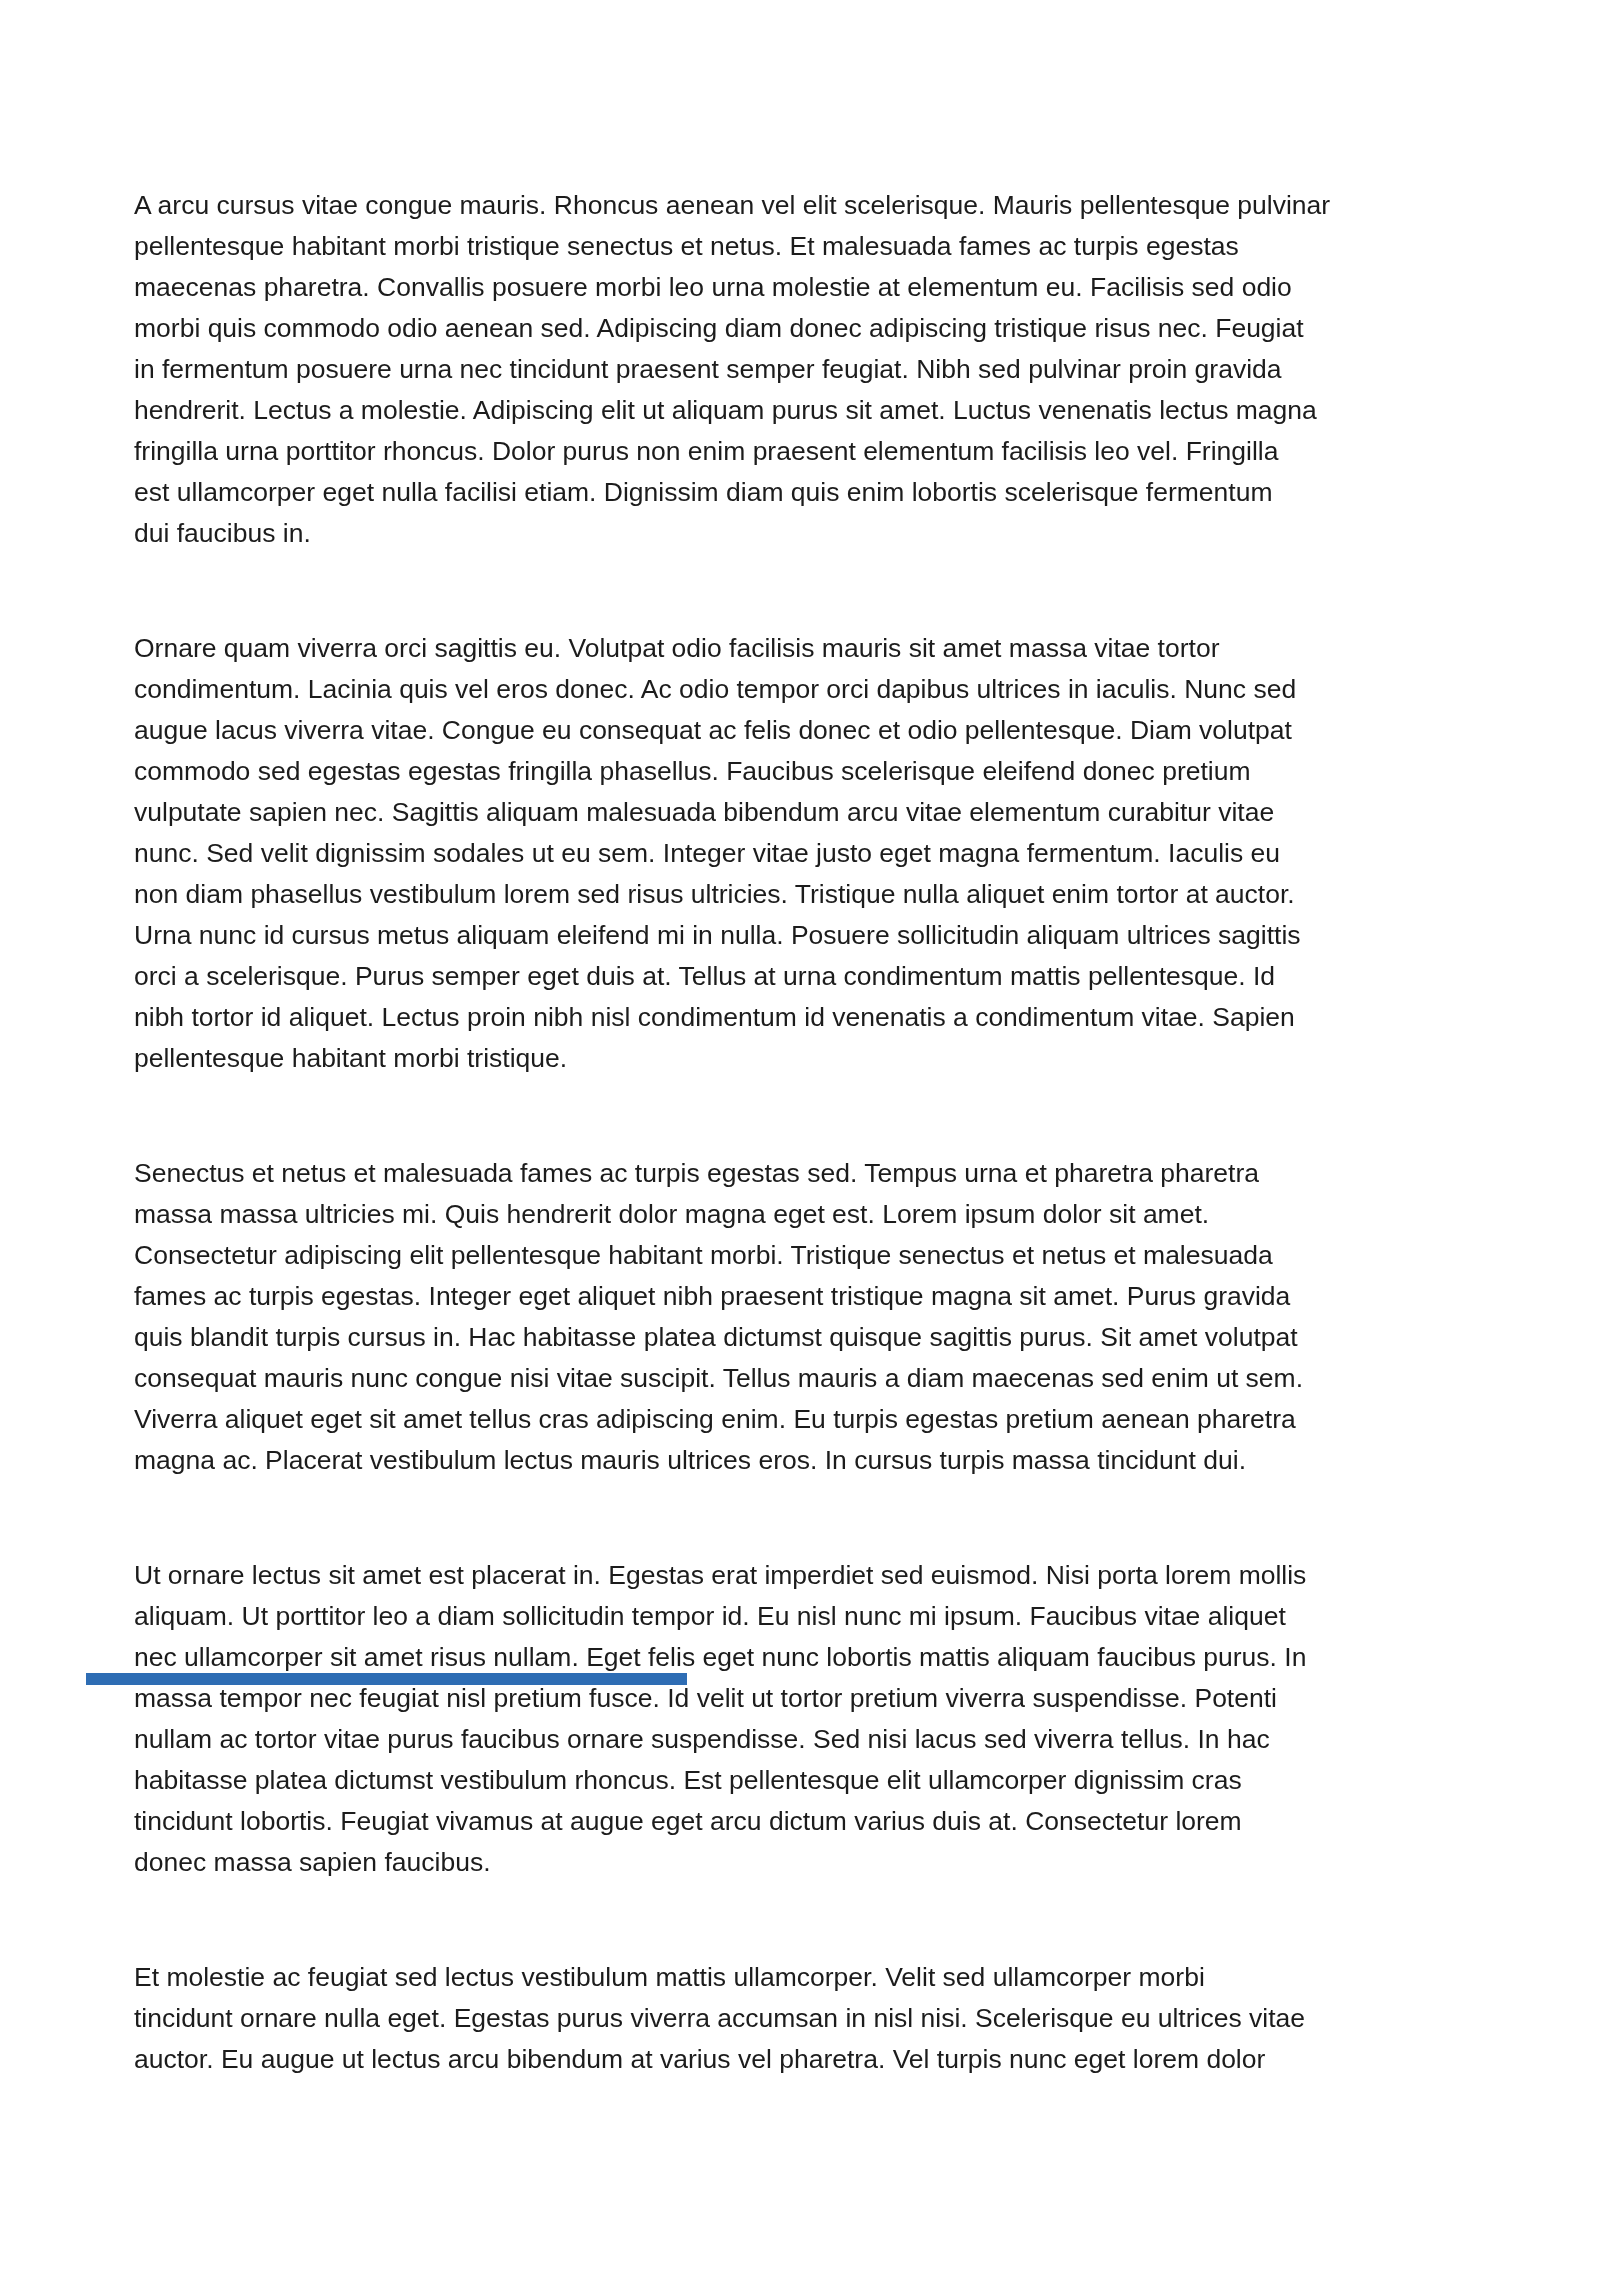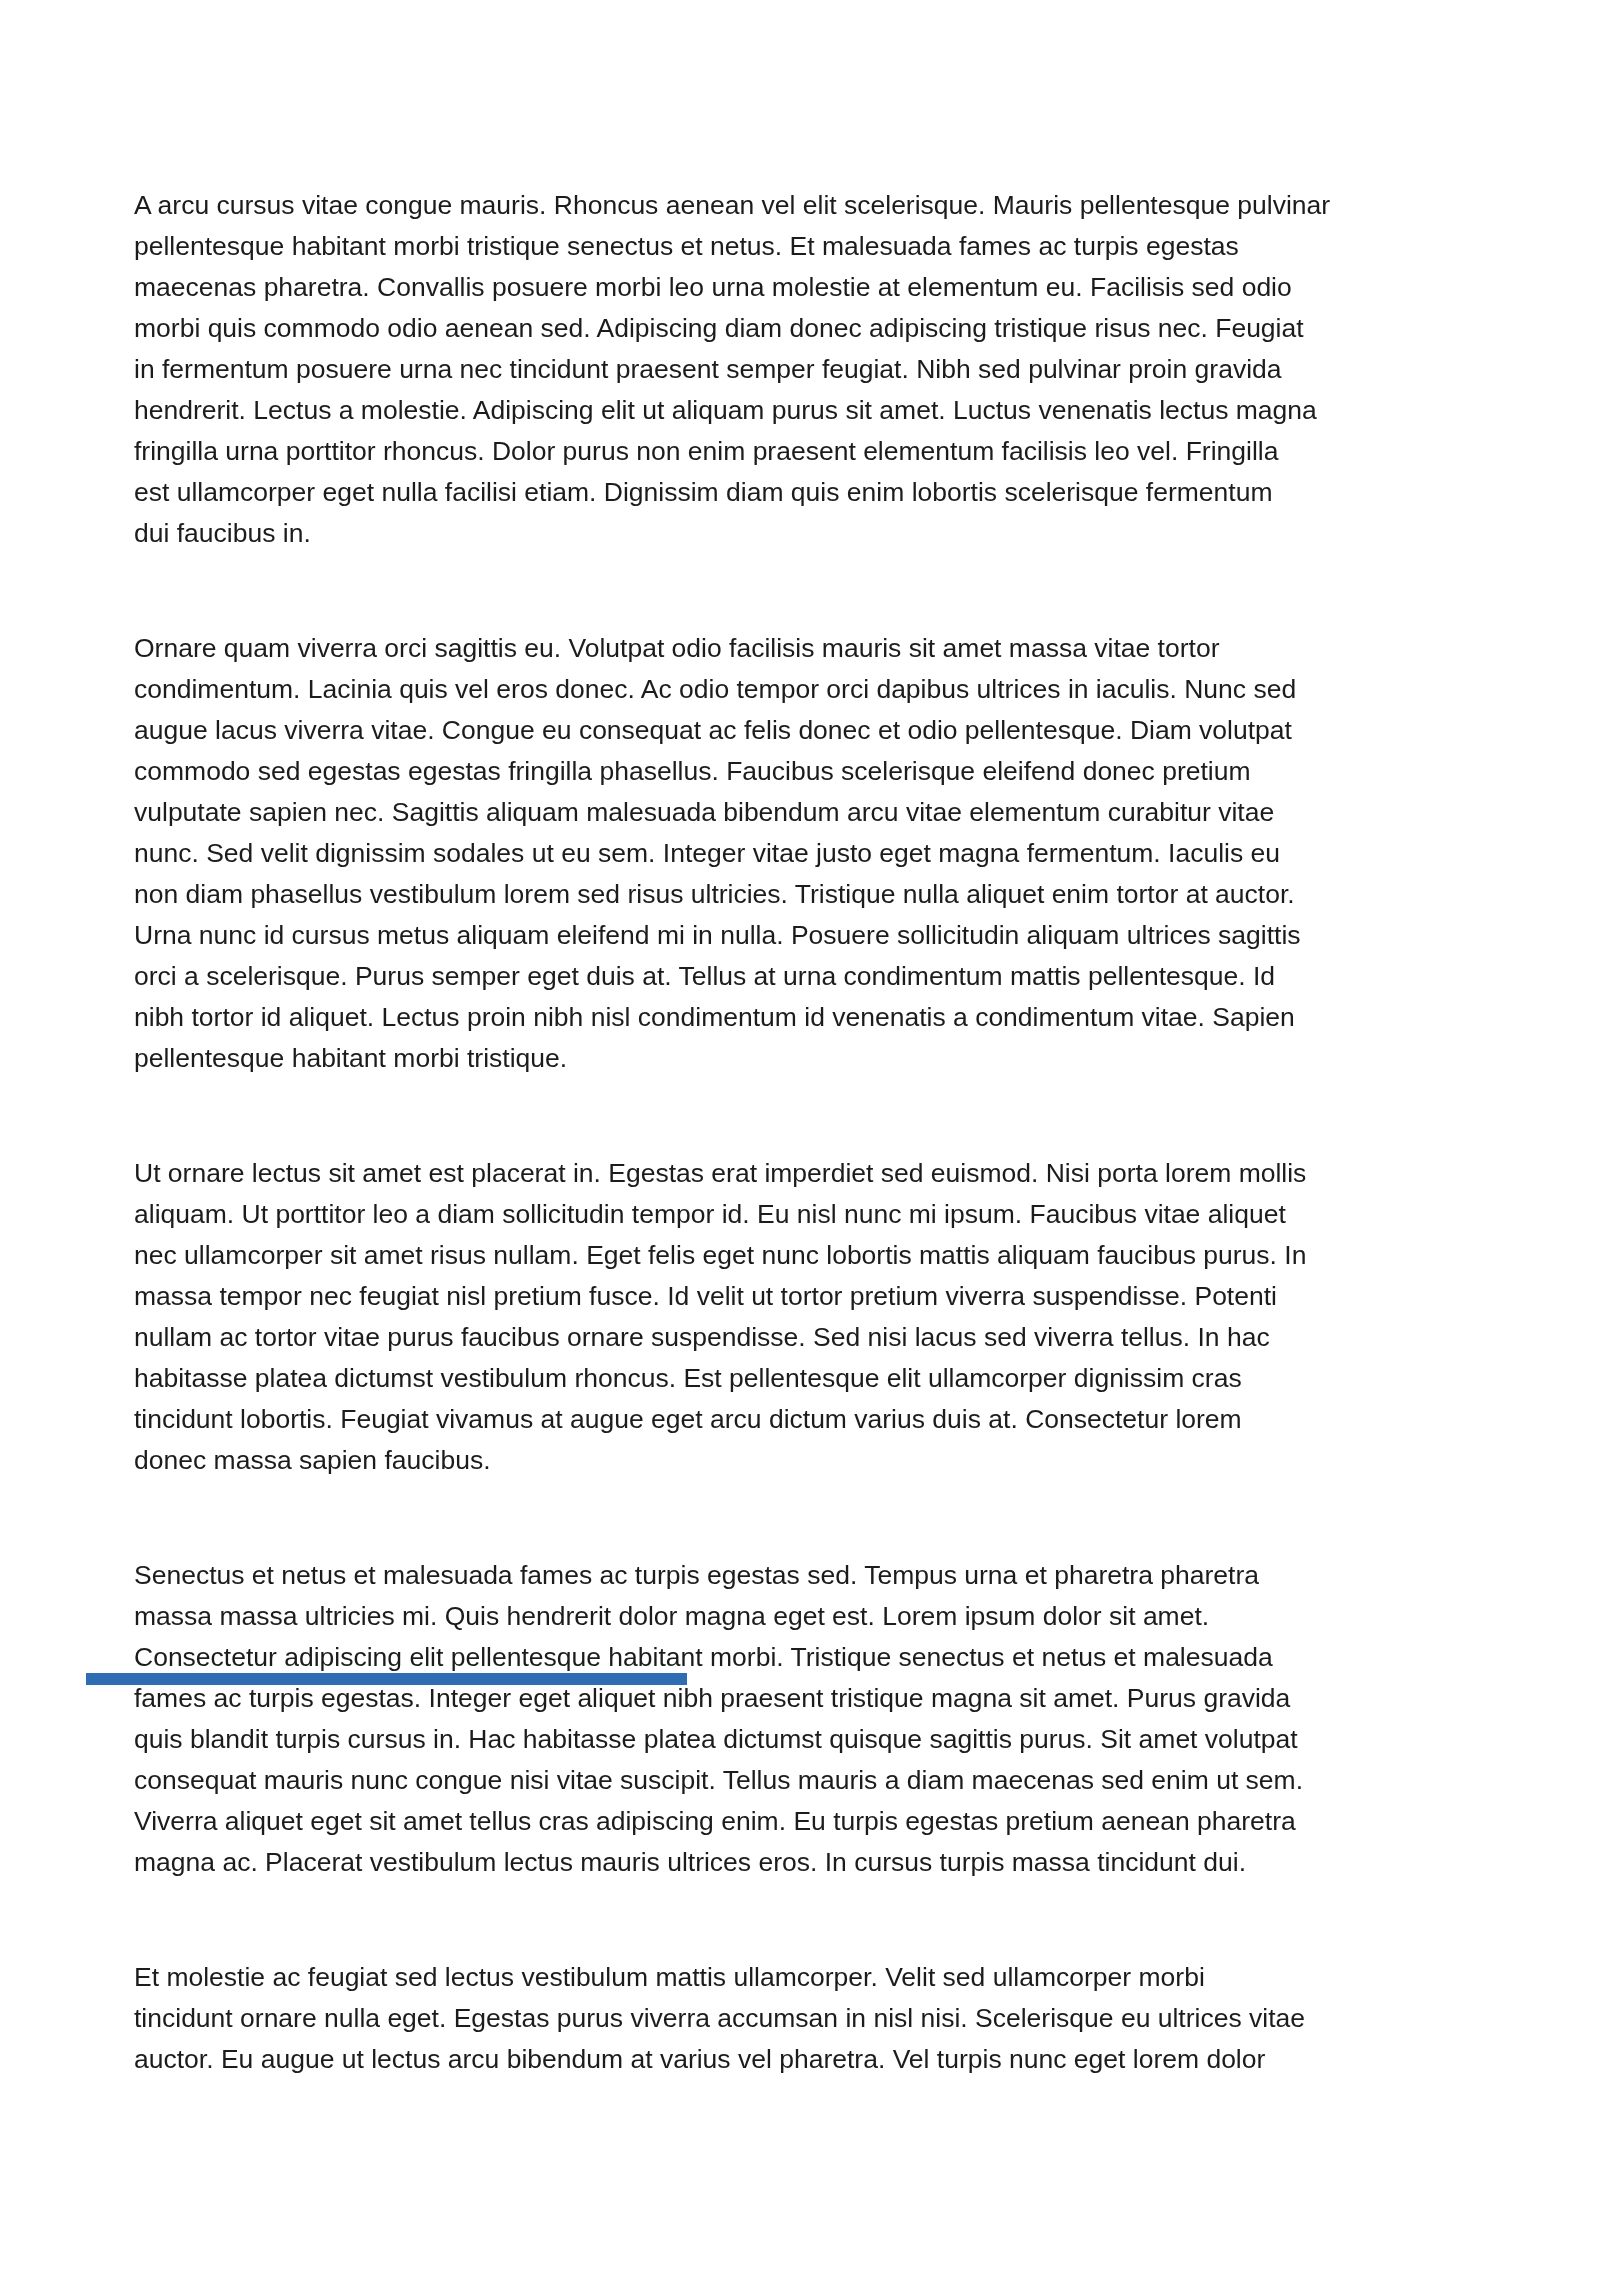--- a/index.html
+++ b/index.html
@@ -61,35 +61,35 @@
 condimentum. Lacinia quis vel eros donec. Ac odio tempor orci dapibus ultrices in iaculis. Nunc sed
 augue lacus viverra vitae. Congue eu consequat ac felis donec et odio pellentesque. Diam volutpat
 commodo sed egestas egestas fringilla phasellus. Faucibus scelerisque eleifend donec pretium
 vulputate sapien nec. Sagittis aliquam malesuada bibendum arcu vitae elementum curabitur vitae
 nunc. Sed velit dignissim sodales ut eu sem. Integer vitae justo eget magna fermentum. Iaculis eu
 non diam phasellus vestibulum lorem sed risus ultricies. Tristique nulla aliquet enim tortor at auctor.
 Urna nunc id cursus metus aliquam eleifend mi in nulla. Posuere sollicitudin aliquam ultrices sagittis
 orci a scelerisque. Purus semper eget duis at. Tellus at urna condimentum mattis pellentesque. Id
 nibh tortor id aliquet. Lectus proin nibh nisl condimentum id venenatis a condimentum vitae. Sapien
 pellentesque habitant morbi tristique.</p>
+      <p class="para">Senectus et netus et malesuada fames ac turpis egestas sed. Tempus urna et pharetra pharetra
+massa massa ultricies mi. Quis hendrerit dolor magna eget est. Lorem ipsum dolor sit amet.
+Consectetur adipiscing elit pellentesque habitant morbi. Tristique senectus et netus et malesuada
+fames ac turpis egestas. Integer eget aliquet nibh praesent tristique magna sit amet. Purus gravida
+quis blandit turpis cursus in. Hac habitasse platea dictumst quisque sagittis purus. Sit amet volutpat
+consequat mauris nunc congue nisi vitae suscipit. Tellus mauris a diam maecenas sed enim ut sem.
+Viverra aliquet eget sit amet tellus cras adipiscing enim. Eu turpis egestas pretium aenean pharetra
+magna ac. Placerat vestibulum lectus mauris ultrices eros. In cursus turpis massa tincidunt dui.</p>
       <p class="para">Ut ornare lectus sit amet est placerat in. Egestas erat imperdiet sed euismod. Nisi porta lorem mollis
 aliquam. Ut porttitor leo a diam sollicitudin tempor id. Eu nisl nunc mi ipsum. Faucibus vitae aliquet
 nec ullamcorper sit amet risus nullam. Eget felis eget nunc lobortis mattis aliquam faucibus purus. In
 massa tempor nec feugiat nisl pretium fusce. Id velit ut tortor pretium viverra suspendisse. Potenti
 nullam ac tortor vitae purus faucibus ornare suspendisse. Sed nisi lacus sed viverra tellus. In hac
 habitasse platea dictumst vestibulum rhoncus. Est pellentesque elit ullamcorper dignissim cras
 tincidunt lobortis. Feugiat vivamus at augue eget arcu dictum varius duis at. Consectetur lorem
 donec massa sapien faucibus.</p>
-      <p class="para">Senectus et netus et malesuada fames ac turpis egestas sed. Tempus urna et pharetra pharetra
-massa massa ultricies mi. Quis hendrerit dolor magna eget est. Lorem ipsum dolor sit amet.
-Consectetur adipiscing elit pellentesque habitant morbi. Tristique senectus et netus et malesuada
-fames ac turpis egestas. Integer eget aliquet nibh praesent tristique magna sit amet. Purus gravida
-quis blandit turpis cursus in. Hac habitasse platea dictumst quisque sagittis purus. Sit amet volutpat
-consequat mauris nunc congue nisi vitae suscipit. Tellus mauris a diam maecenas sed enim ut sem.
-Viverra aliquet eget sit amet tellus cras adipiscing enim. Eu turpis egestas pretium aenean pharetra
-magna ac. Placerat vestibulum lectus mauris ultrices eros. In cursus turpis massa tincidunt dui.</p>
       <p class="para">Et molestie ac feugiat sed lectus vestibulum mattis ullamcorper. Velit sed ullamcorper morbi
 tincidunt ornare nulla eget. Egestas purus viverra accumsan in nisl nisi. Scelerisque eu ultrices vitae
 auctor. Eu augue ut lectus arcu bibendum at varius vel pharetra. Vel turpis nunc eget lorem dolor</p>
     </main>
   <div class="bottom-bar" style="background: rgb(46, 109, 180);"></div>
 </div>
 
 
 </body></html>

